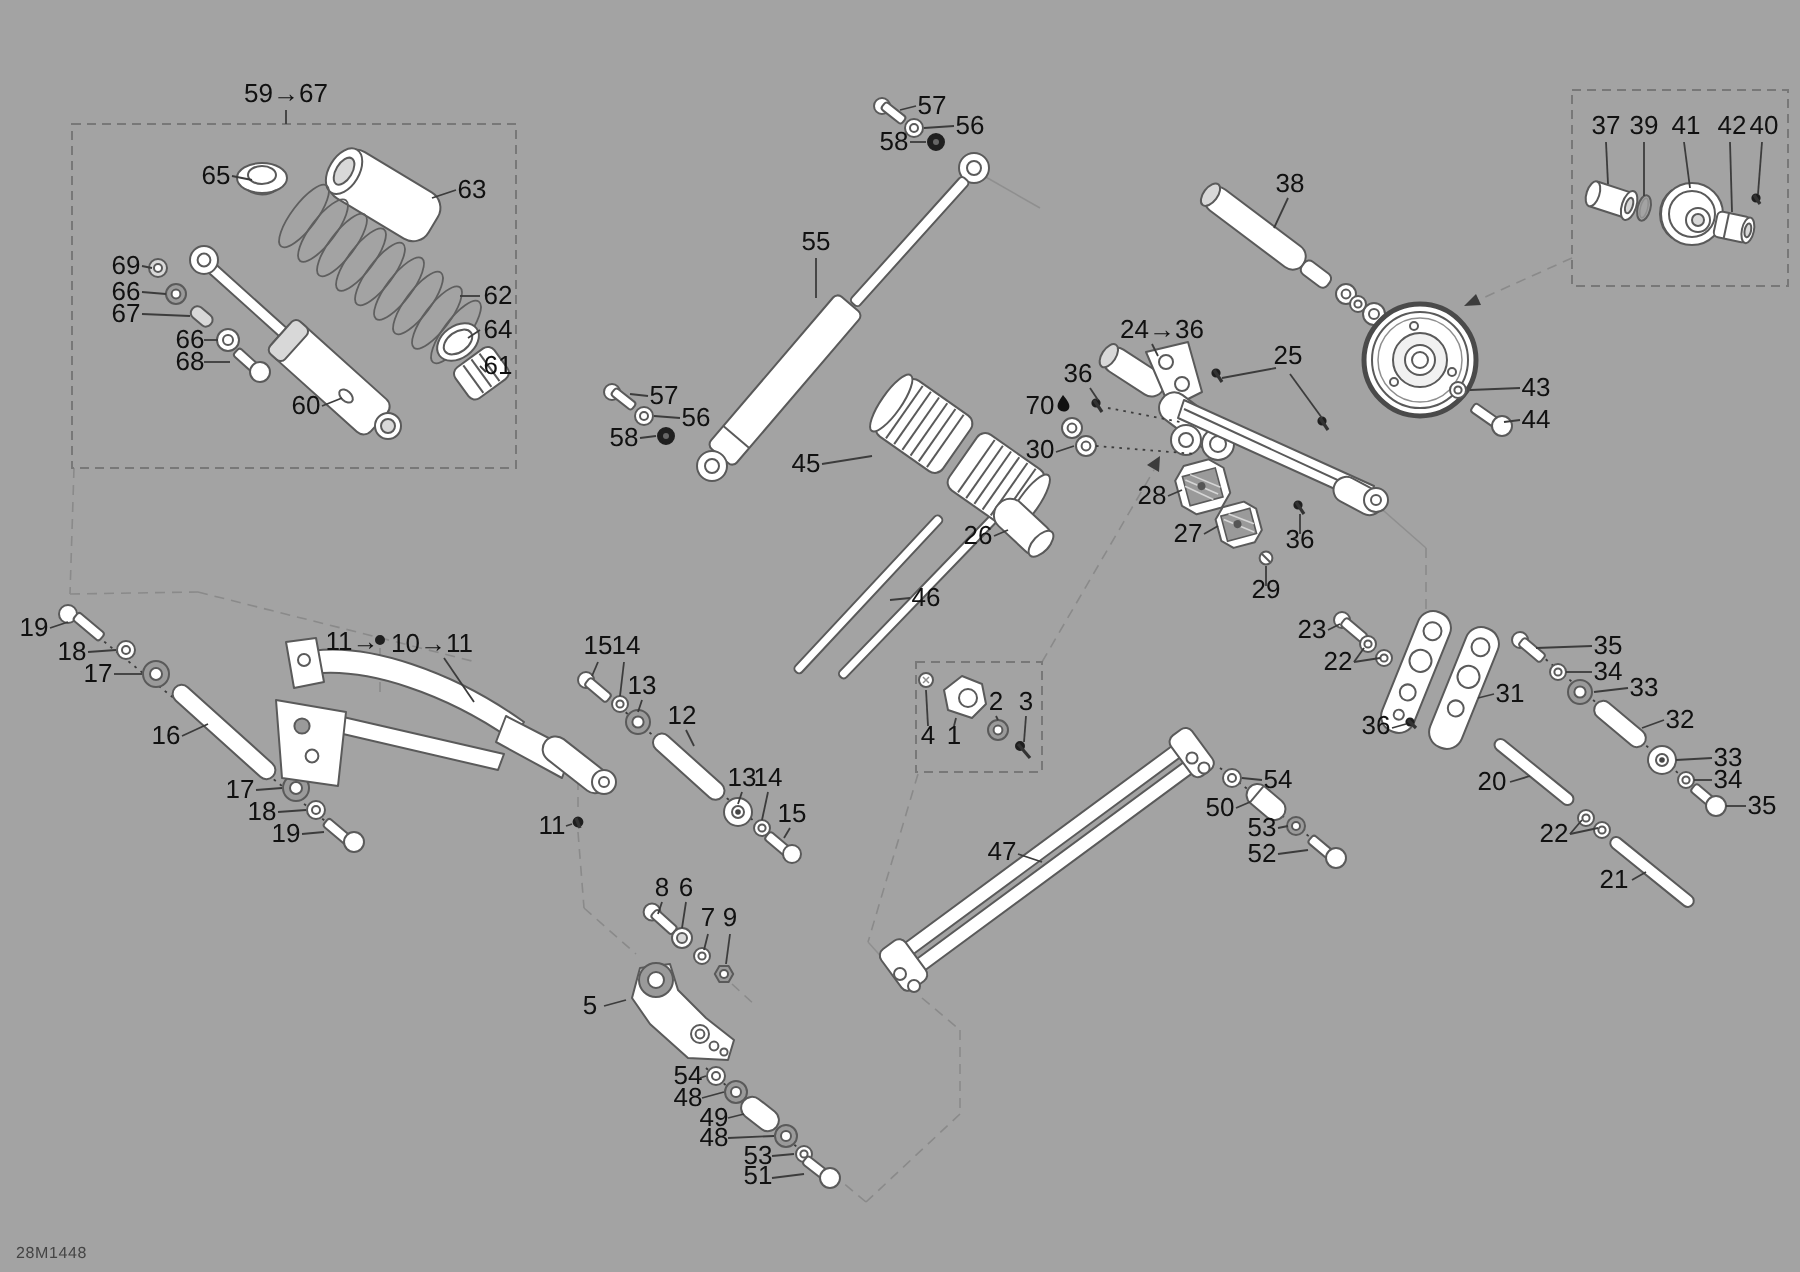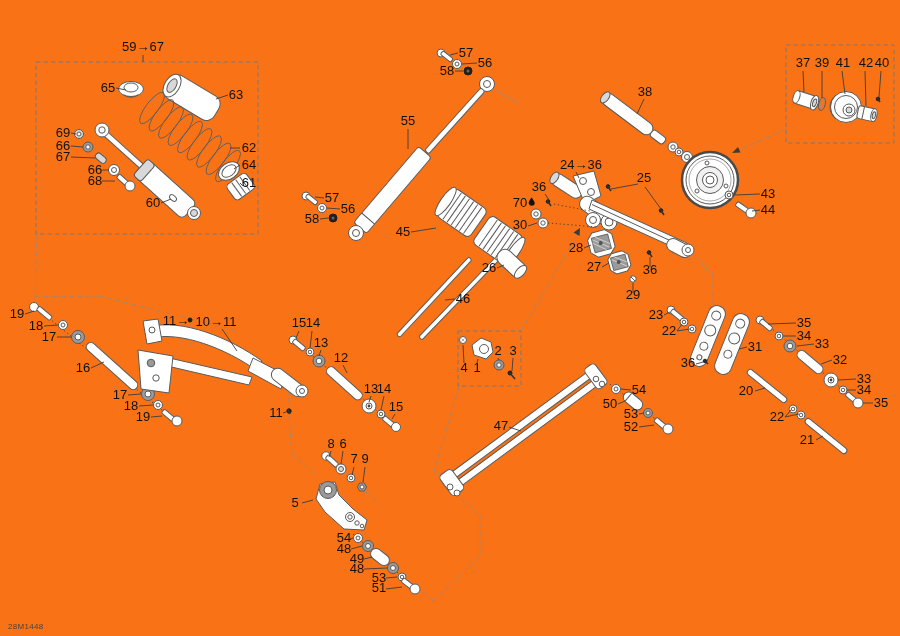--- a/index.html
+++ b/index.html
@@ -1,16 +1,16 @@
 <!DOCTYPE html>
 <html><head>
 <meta charset="utf-8">
 <style>
   html,body{margin:0;padding:0;background:#fff;}
-  .stage{position:relative;width:900px;height:636px;background:#f97316;overflow:hidden;
+  .stage{position:relative;width:900px;height:636px;background:#a3a3a3;overflow:hidden;
          font-family:"Liberation Sans","DejaVu Sans",sans-serif;}
   svg{display:block}
   .part{fill:#ffffff;stroke:#5a5a5a;stroke-width:1;stroke-linejoin:round;}
   .gray{fill:#d8d8d8;}
   .mid{fill:#9a9a9a;}
   .dark{fill:#1f1f1f;stroke:#1f1f1f;}
   .ln{stroke:#5a5a5a;fill:none;stroke-width:1;}
   .thin{stroke:#8f8f8f;fill:none;stroke-width:.75;}
   .coil{fill:none;stroke:#5f5f5f;stroke-width:.9;}
   .box{fill:none;stroke:#787878;stroke-width:1;stroke-dasharray:4.5 3;}

